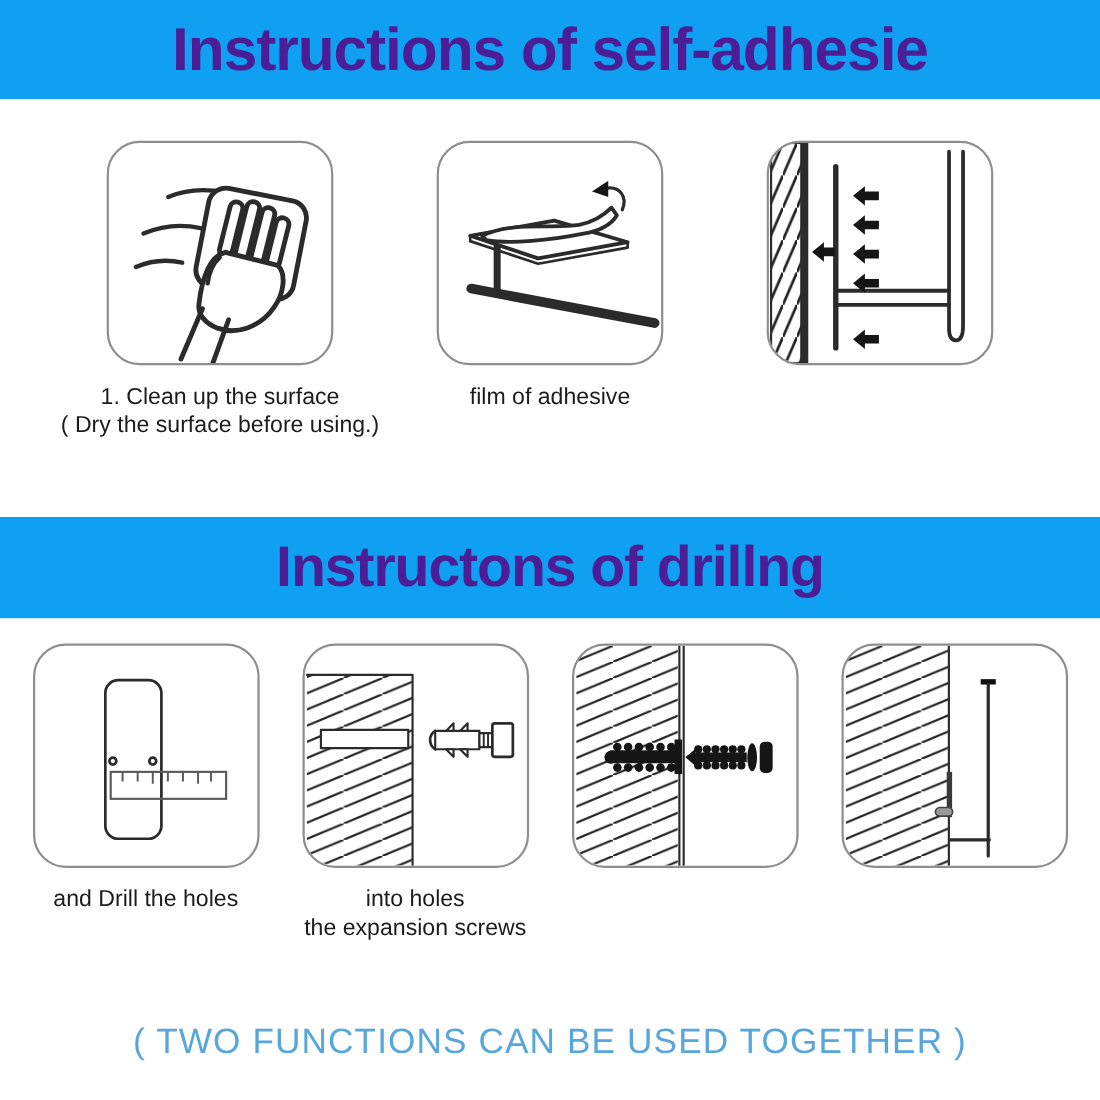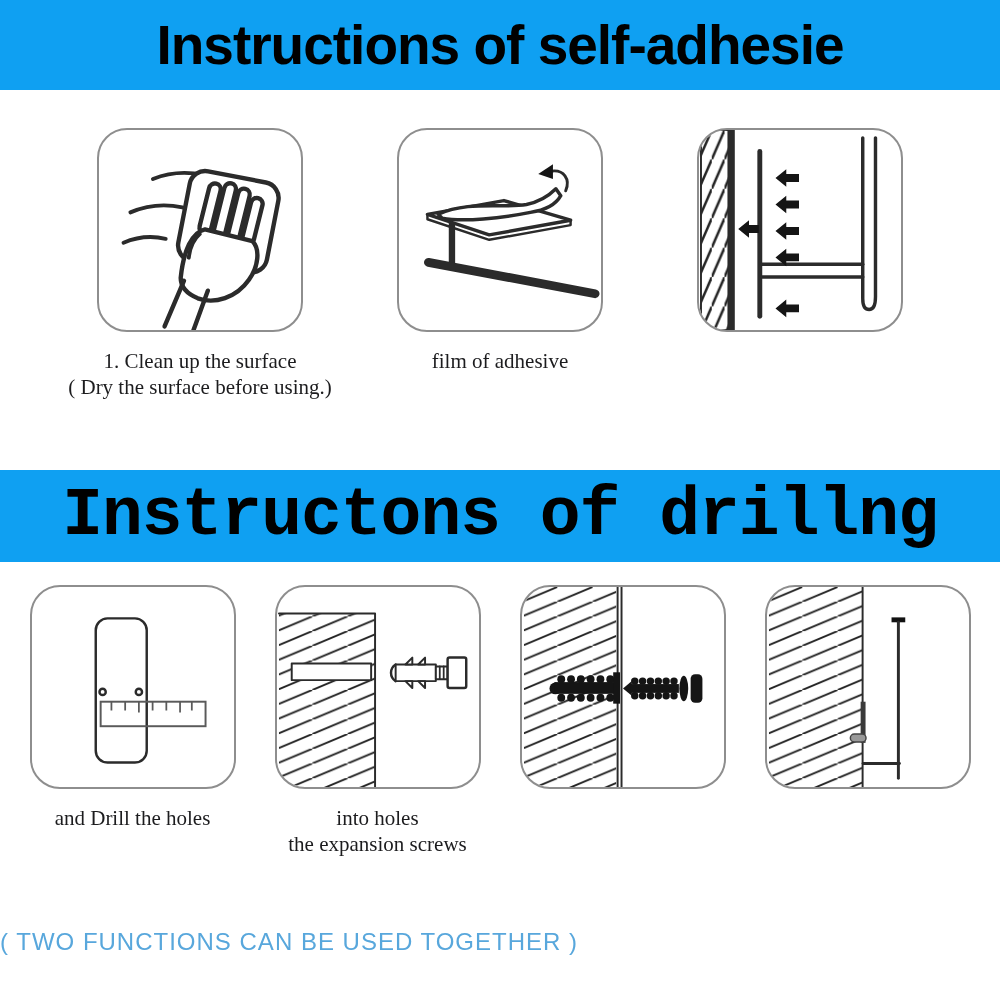--- a/index.html
+++ b/index.html
@@ -7,42 +7,42 @@
     position:relative;width:1000px;height:1000px;background:#fff;overflow:hidden;
     font-family:"Liberation Sans",sans-serif;
   }
   .banner{
     position:absolute;left:0;width:1000px;background:#0FA0F2;
     display:flex;align-items:center;justify-content:center;
   }
   .banner--adhesive{top:0;height:90px;}
   .banner--drilling{top:470px;height:92px;}
   .banner h1{
-    margin:0;color:#000000;font-weight:bold;letter-spacing:-1px;
+    margin:0;color:#4c1d95;font-weight:bold;letter-spacing:-1px;
     font-size:55px;line-height:1;
   }
-  .banner--drilling h1{font-size:68px;font-family:Liberation Mono, monospace;}
+  .banner--drilling h1{font-size:52px;}
   .row{position:absolute;left:0;width:1000px;display:flex;justify-content:center;}
   .row--adhesive{top:128px;}
   .row--drilling{top:585px;}
   .step{display:flex;flex-direction:column;align-items:center;}
   .row--adhesive .step{width:300px;}
   .row--drilling .step{width:245px;}
   .card{
     width:202px;height:200px;border:2px solid #8e8e8e;border-radius:30px;
     background:#fff;overflow:hidden;flex:0 0 auto;
   }
   .card svg{display:block;width:100%;height:100%;}
   .caption{
-    margin-top:16px;font-size:21px;line-height:26px;color:#1c1c1e;text-align:center;font-family:Liberation Serif, serif;
+    margin-top:16px;font-size:21px;line-height:26px;color:#1c1c1e;text-align:center;
   }
   .caption span{display:block;white-space:pre-wrap;}
   .footer-note{
-    position:absolute;left:0;top:928px;width:1000px;
-    font-size:24px;letter-spacing:1px;color:#58A7DC;font-weight:400;
+    position:absolute;left:0;top:928px;width:1000px;text-align:center;
+    font-size:32px;letter-spacing:1px;color:#58A7DC;font-weight:400;
   }
   .stroke{fill:none;stroke:#2b2b2b;stroke-linecap:round;stroke-linejoin:round;}
   .wfill{fill:#fff;stroke:#2b2b2b;stroke-linecap:round;stroke-linejoin:round;}
   .blk{fill:#151515;stroke:none;}
 </style>
 </head>
 <body>
 
 <div class="page">
 

